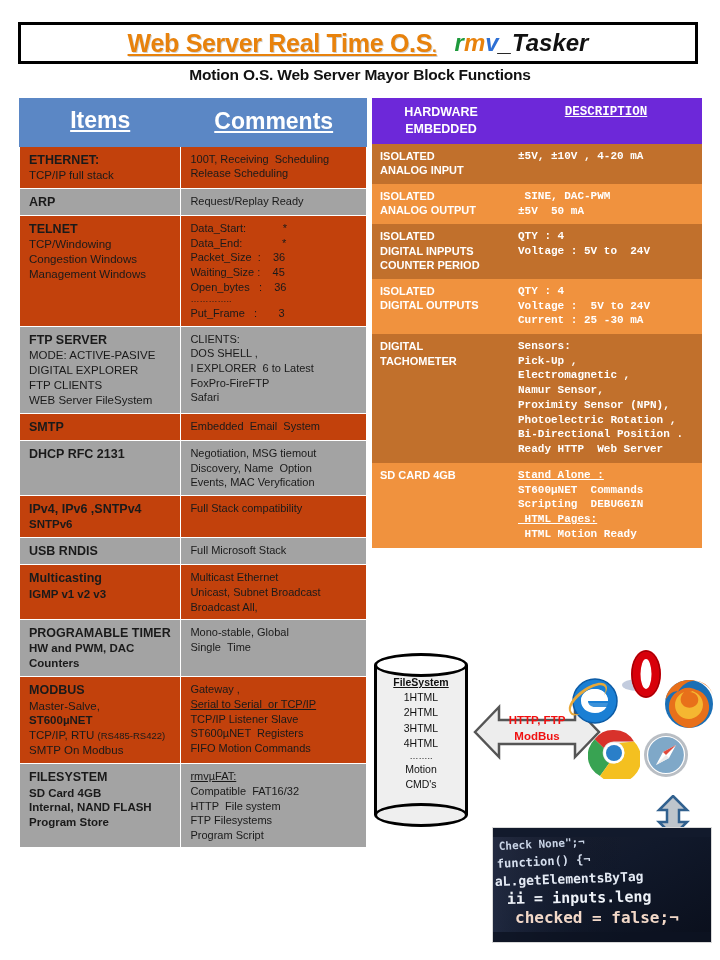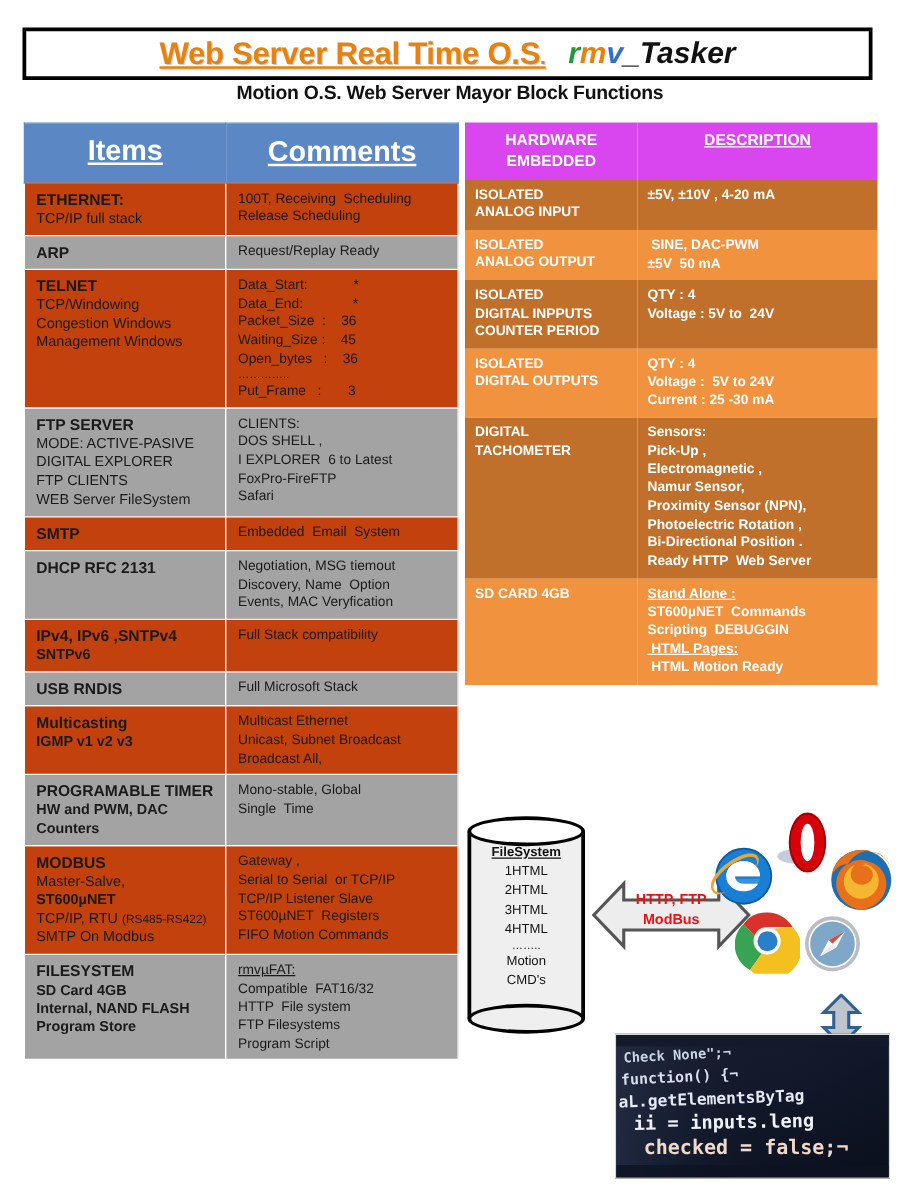--- a/index.html
+++ b/index.html
@@ -60,32 +60,32 @@
   
   #right-table{
     position:absolute;left:372px;top:98px;width:330px;
     border-collapse:collapse;
   }
   #right-table td{
     vertical-align:top;padding:5px 6px 6px 8px;box-sizing:border-box;
     border:none;
   }
   #right-head{
-    background:#d946ef;color:#fff;height:45px;
+    background:#6d28d9;color:#fff;height:45px;
   }
   #right-head .hw{
     font-size:12.5px;font-weight:bold;text-align:center;line-height:1.35;
     width:150px;display:inline-block;
   }
   #right-head .ds{
     font-size:12.5px;font-weight:bold;text-align:center;
     text-decoration:underline;
   }
   .rt-name{width:138px;font-size:11px;font-weight:bold;color:#fff;line-height:1.32;}
-  .rt-desc{width:192px;font-size:11px;font-weight:bold;color:#fff;line-height:1.34;}
+  .rt-desc{width:192px;font-size:11px;font-weight:bold;color:#fff;line-height:1.34;font-family:Liberation Mono, monospace;}
   #right-table tr.dark td{background:#C1702C;}
   #right-table tr.light td{background:#F0923E;}
   .uw{text-decoration:underline;}
   
   #diagram{position:absolute;left:368px;top:645px;width:352px;height:190px;}
   #cylinder{
     position:absolute;left:6px;top:8px;width:94px;height:172px;
   }
   #cyl-body{
     position:absolute;left:0;top:12px;width:94px;height:150px;
@@ -247,21 +247,21 @@
       <tr class="odd">
         <td class="lt-item">
           <div class="b">MODBUS</div>
           <div>Master-Salve,</div>
           <div class="bs">ST600µNET</div>
           <div><span>TCP/IP, RTU </span><span class="sm">(RS485-RS422)</span></div>
           <div>SMTP On Modbus</div>
         </td>
         <td class="lt-cmt">
           <div style="white-space: pre;">Gateway ,</div>
-          <div style="white-space: pre;">Serial to Serial  or TCP/IP</div>
+          <div style="white-space: pre; text-decoration: underline;">Serial to Serial  or TCP/IP</div>
           <div style="white-space: pre;">TCP/IP Listener Slave</div>
           <div style="white-space: pre;">ST600µNET  Registers</div>
           <div style="white-space: pre;">FIFO Motion Commands</div>
         </td>
       </tr>
       <tr class="even">
         <td class="lt-item">
           <div class="b">FILESYSTEM</div>
           <div class="bs">SD Card 4GB</div>
           <div class="bs">Internal, NAND FLASH</div>

